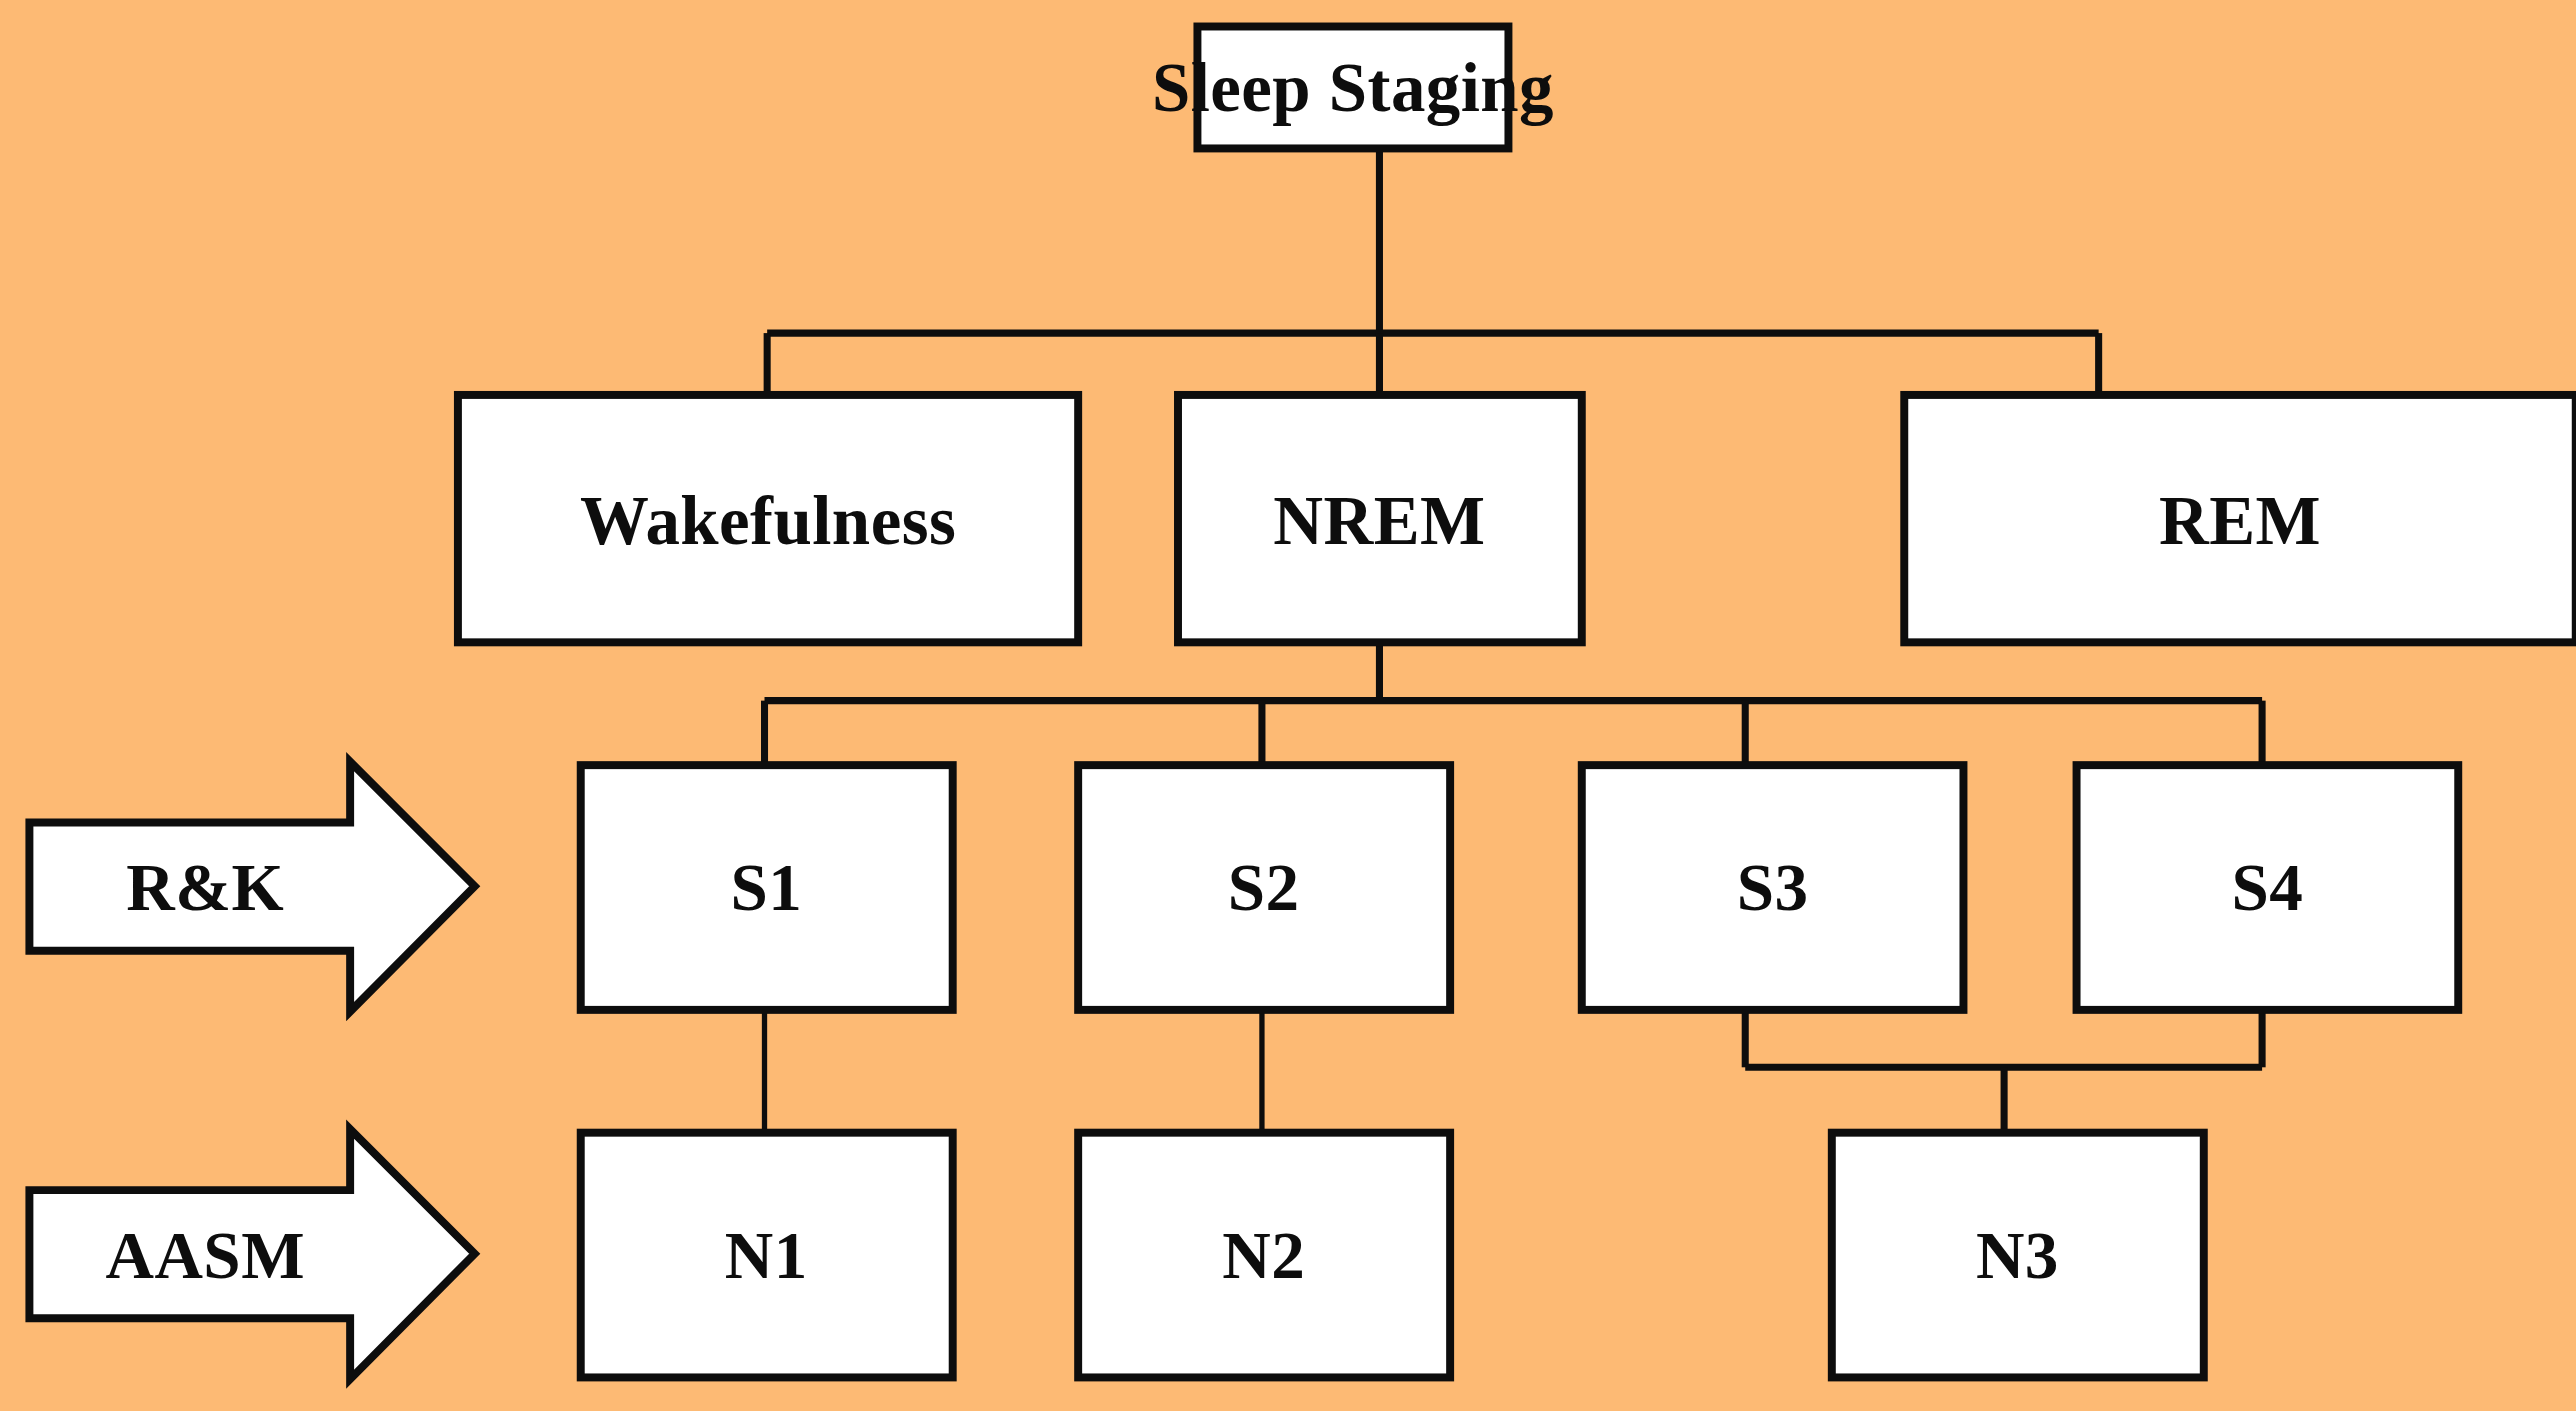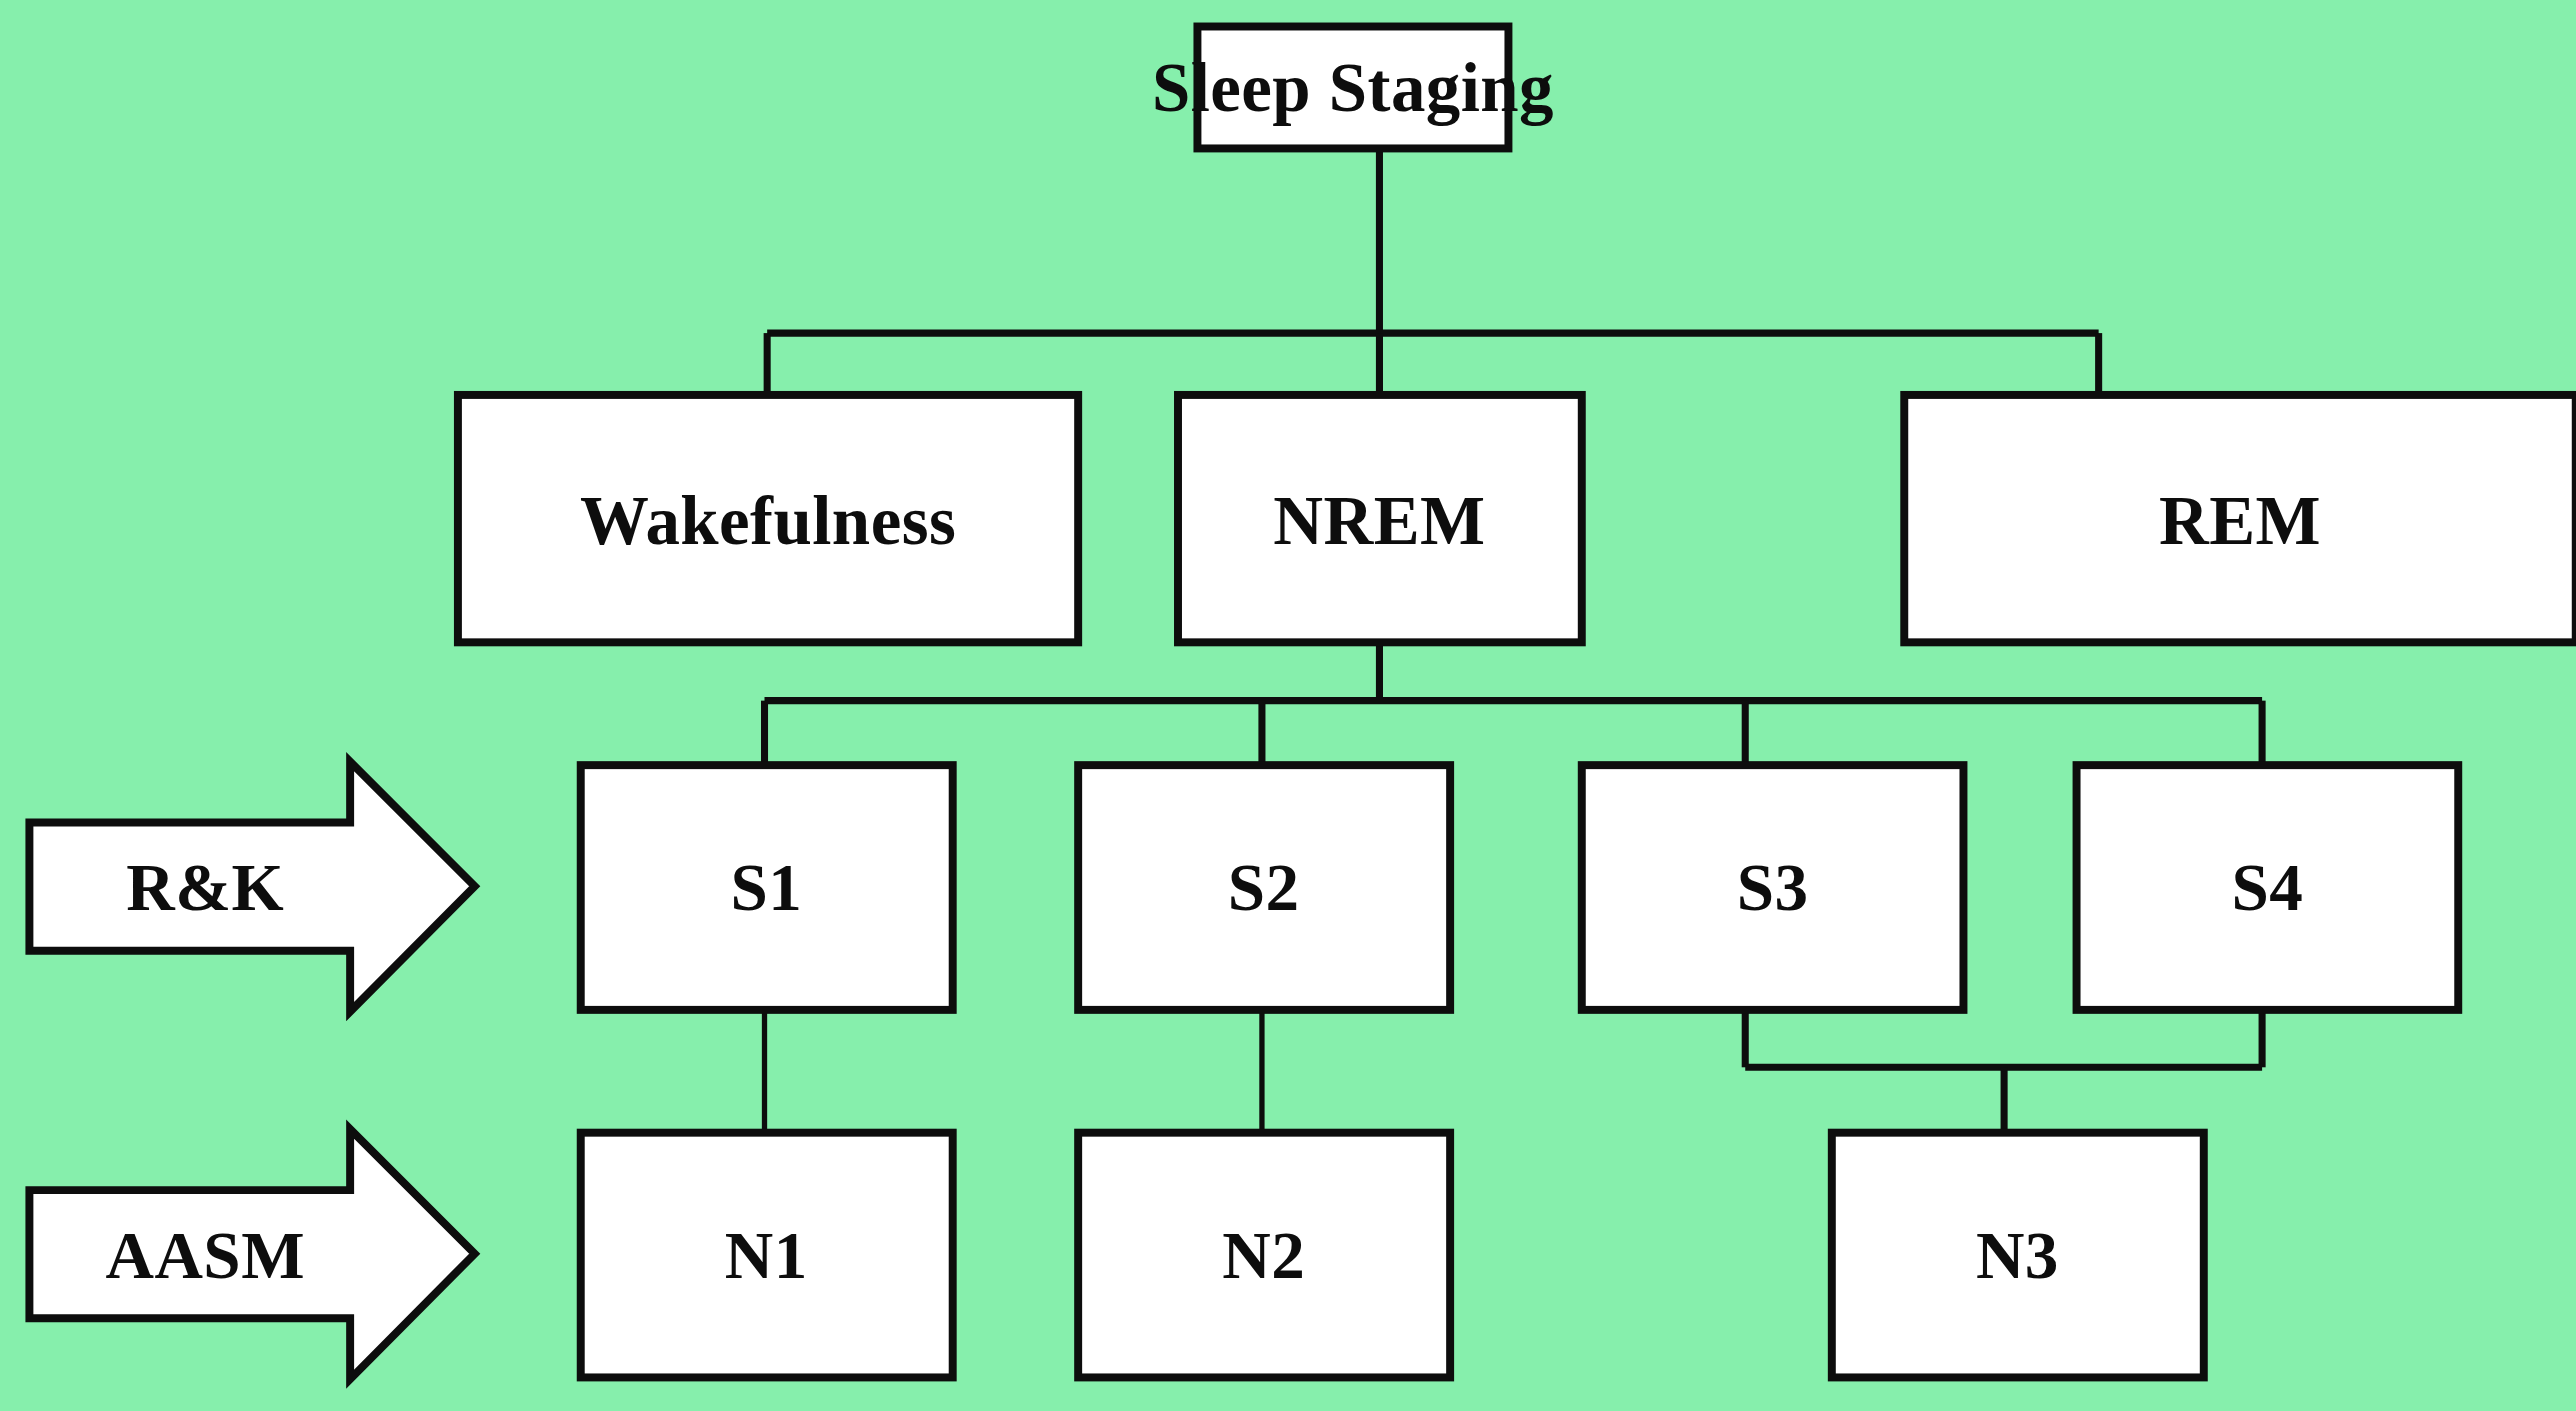--- a/index.html
+++ b/index.html
@@ -11,21 +11,21 @@
   body {
     width: 2576px;
     height: 1411px;
     overflow: hidden;
     font-family: "Liberation Serif", "DejaVu Serif", serif;
   }
   #diagram-root {
     position: relative;
     width: 2576px;
     height: 1411px;
-    background: #86efac;
+    background: #fdba74;
   }
   svg#diagram-svg {
     position: absolute;
     top: 0;
     left: 0;
     width: 2576px;
     height: 1411px;
     display: block;
   }
   .node-rect {

